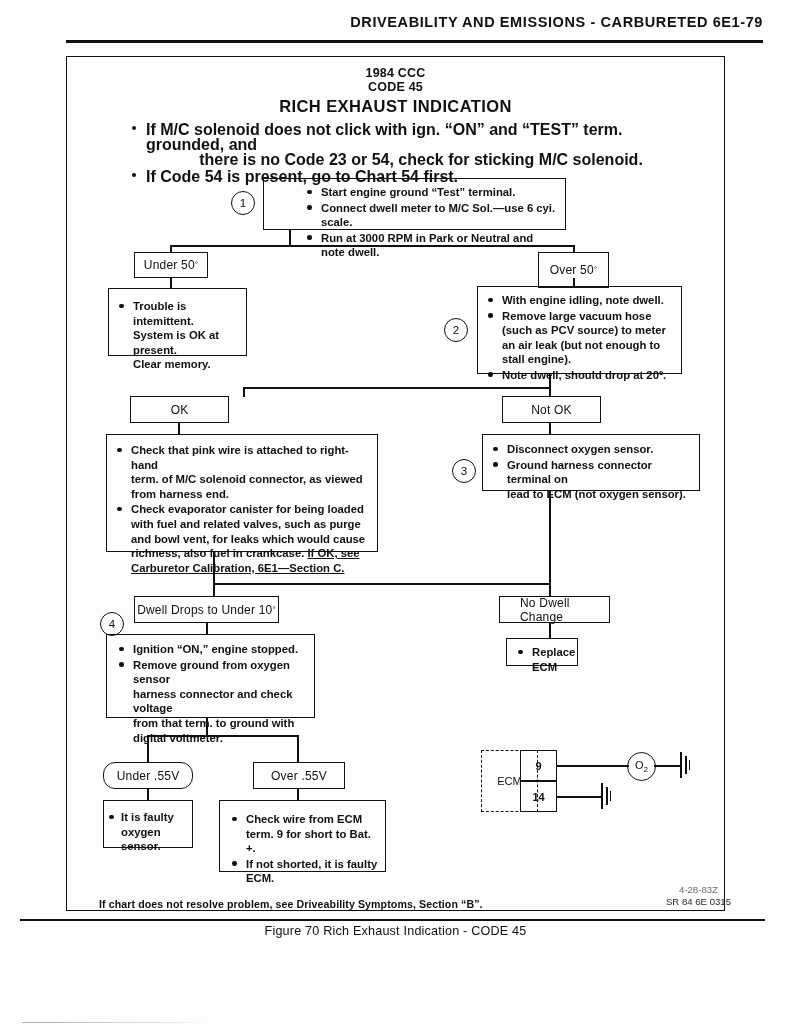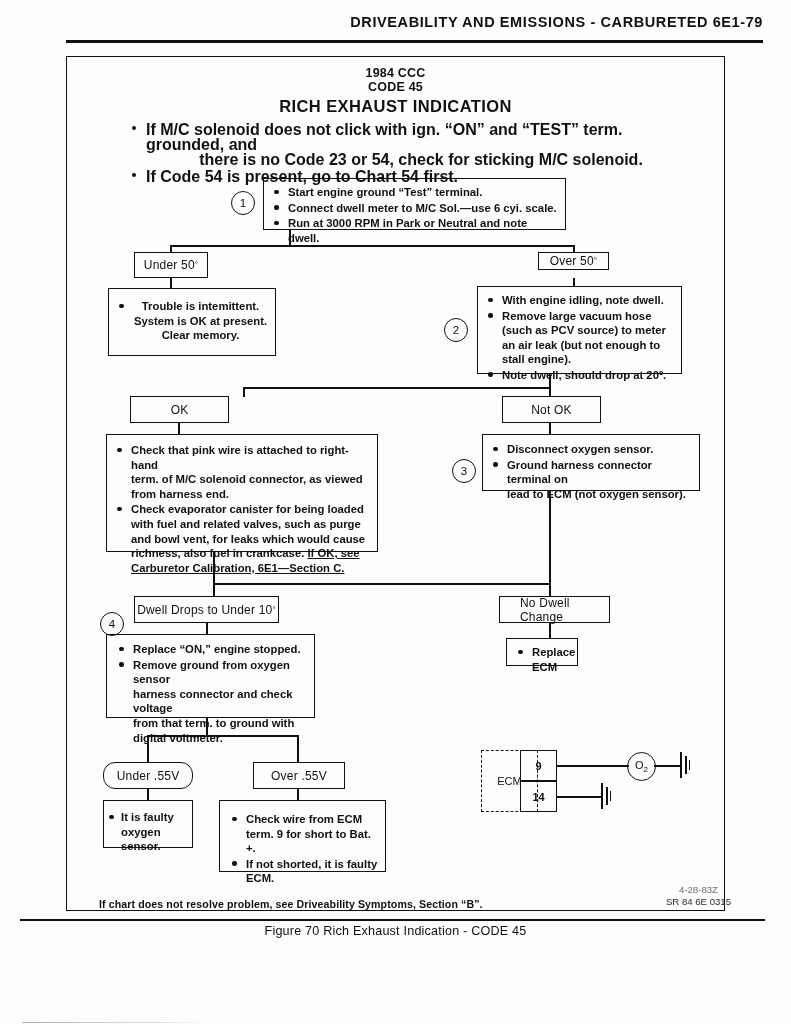--- a/index.html
+++ b/index.html
@@ -136,53 +136,53 @@
       <span>If M/C solenoid does not click with ign. “ON” and “TEST” term. grounded, and</span>
       <span class="note-ind">there is no Code 23 or 54, check for sticking M/C solenoid.</span>
     </div>
     <div class="note">
       <span class="dot"></span>
       <span>If Code 54 is present, go to Chart 54 first.</span>
     </div>
   </div>
 
   <div class="step" style="left:231px;top:191px;">1</div>
-  <div class="box" style="left:263px;top:178px;width:303px;height:52px;">
+  <div class="box" style="left:263px;top:178px;width:303px;height:52px;padding-left:33px;">
     <div class="bullets">
       <div class="bul"><span class="dot"></span><span>Start engine ground “Test” terminal.</span></div>
       <div class="bul"><span class="dot"></span><span>Connect dwell meter to M/C Sol.—use 6 cyi. scale.</span></div>
       <div class="bul"><span class="dot"></span><span>Run at 3000 RPM in Park or Neutral and note dwell.</span></div>
     </div>
   </div>
 
   <div class="ln lnv" style="left:289px;top:230px;height:16px;"></div>
   <div class="ln lnh" style="left:170px;top:245px;width:404px;"></div>
   <div class="ln lnv" style="left:170px;top:245px;height:8px;"></div>
   <div class="ln lnv" style="left:573px;top:245px;height:8px;"></div>
 
   <div class="box" style="left:134px;top:252px;width:74px;height:26px;">
     <div class="lbl">
         <span>Under 50</span>
         <span class="deg">°</span>
       </div>
   </div>
   <div class="ln lnv" style="left:170px;top:278px;height:10px;"></div>
 
-  <div class="box" style="left:108px;top:288px;width:168px;height:68px;text-align:center;">
+  <div class="box" style="left:108px;top:288px;width:139px;height:68px;">
     <div class="bullets" style="padding-top:10px;">
       <div class="bul">
         <span class="dot"></span>
         <span>Trouble is intemittent.</span><br>
         <span>System is OK at present.</span><br>
         <span>Clear memory.</span>
       </div>
     </div>
   </div>
 
-  <div class="box" style="left:538px;top:252px;width:71px;height:18px;">
+  <div class="box" style="left:538px;top:252px;width:71px;height:36px;">
     <div class="lbl">
         <span>Over 50</span>
         <span class="deg">°</span>
       </div>
   </div>
   <div class="ln lnv" style="left:573px;top:278px;height:8px;"></div>
 
   <div class="step" style="left:444px;top:318px;">2</div>
   <div class="box" style="left:477px;top:286px;width:205px;height:88px;">
     <div class="bullets">
@@ -255,21 +255,21 @@
     <div class="lbl">
         <span>Dwell Drops to Under 10</span>
         <span class="deg">°</span>
       </div>
   </div>
   <div class="ln lnv" style="left:206px;top:623px;height:12px;"></div>
 
   <div class="step" style="left:100px;top:612px;">4</div>
   <div class="box" style="left:106px;top:634px;width:209px;height:84px;">
     <div class="bullets" style="padding-top:7px;padding-left:9px;">
-      <div class="bul"><span class="dot"></span><span>Replace “ON,” engine stopped.</span></div>
+      <div class="bul"><span class="dot"></span><span>Ignition “ON,” engine stopped.</span></div>
       <div class="bul">
         <span class="dot"></span>
         <span>Remove ground from oxygen sensor</span><br>
         <span>harness connector and check voltage</span><br>
         <span>from that term. to ground with</span><br>
         <span>digital voltmeter.</span>
       </div>
     </div>
   </div>
 

